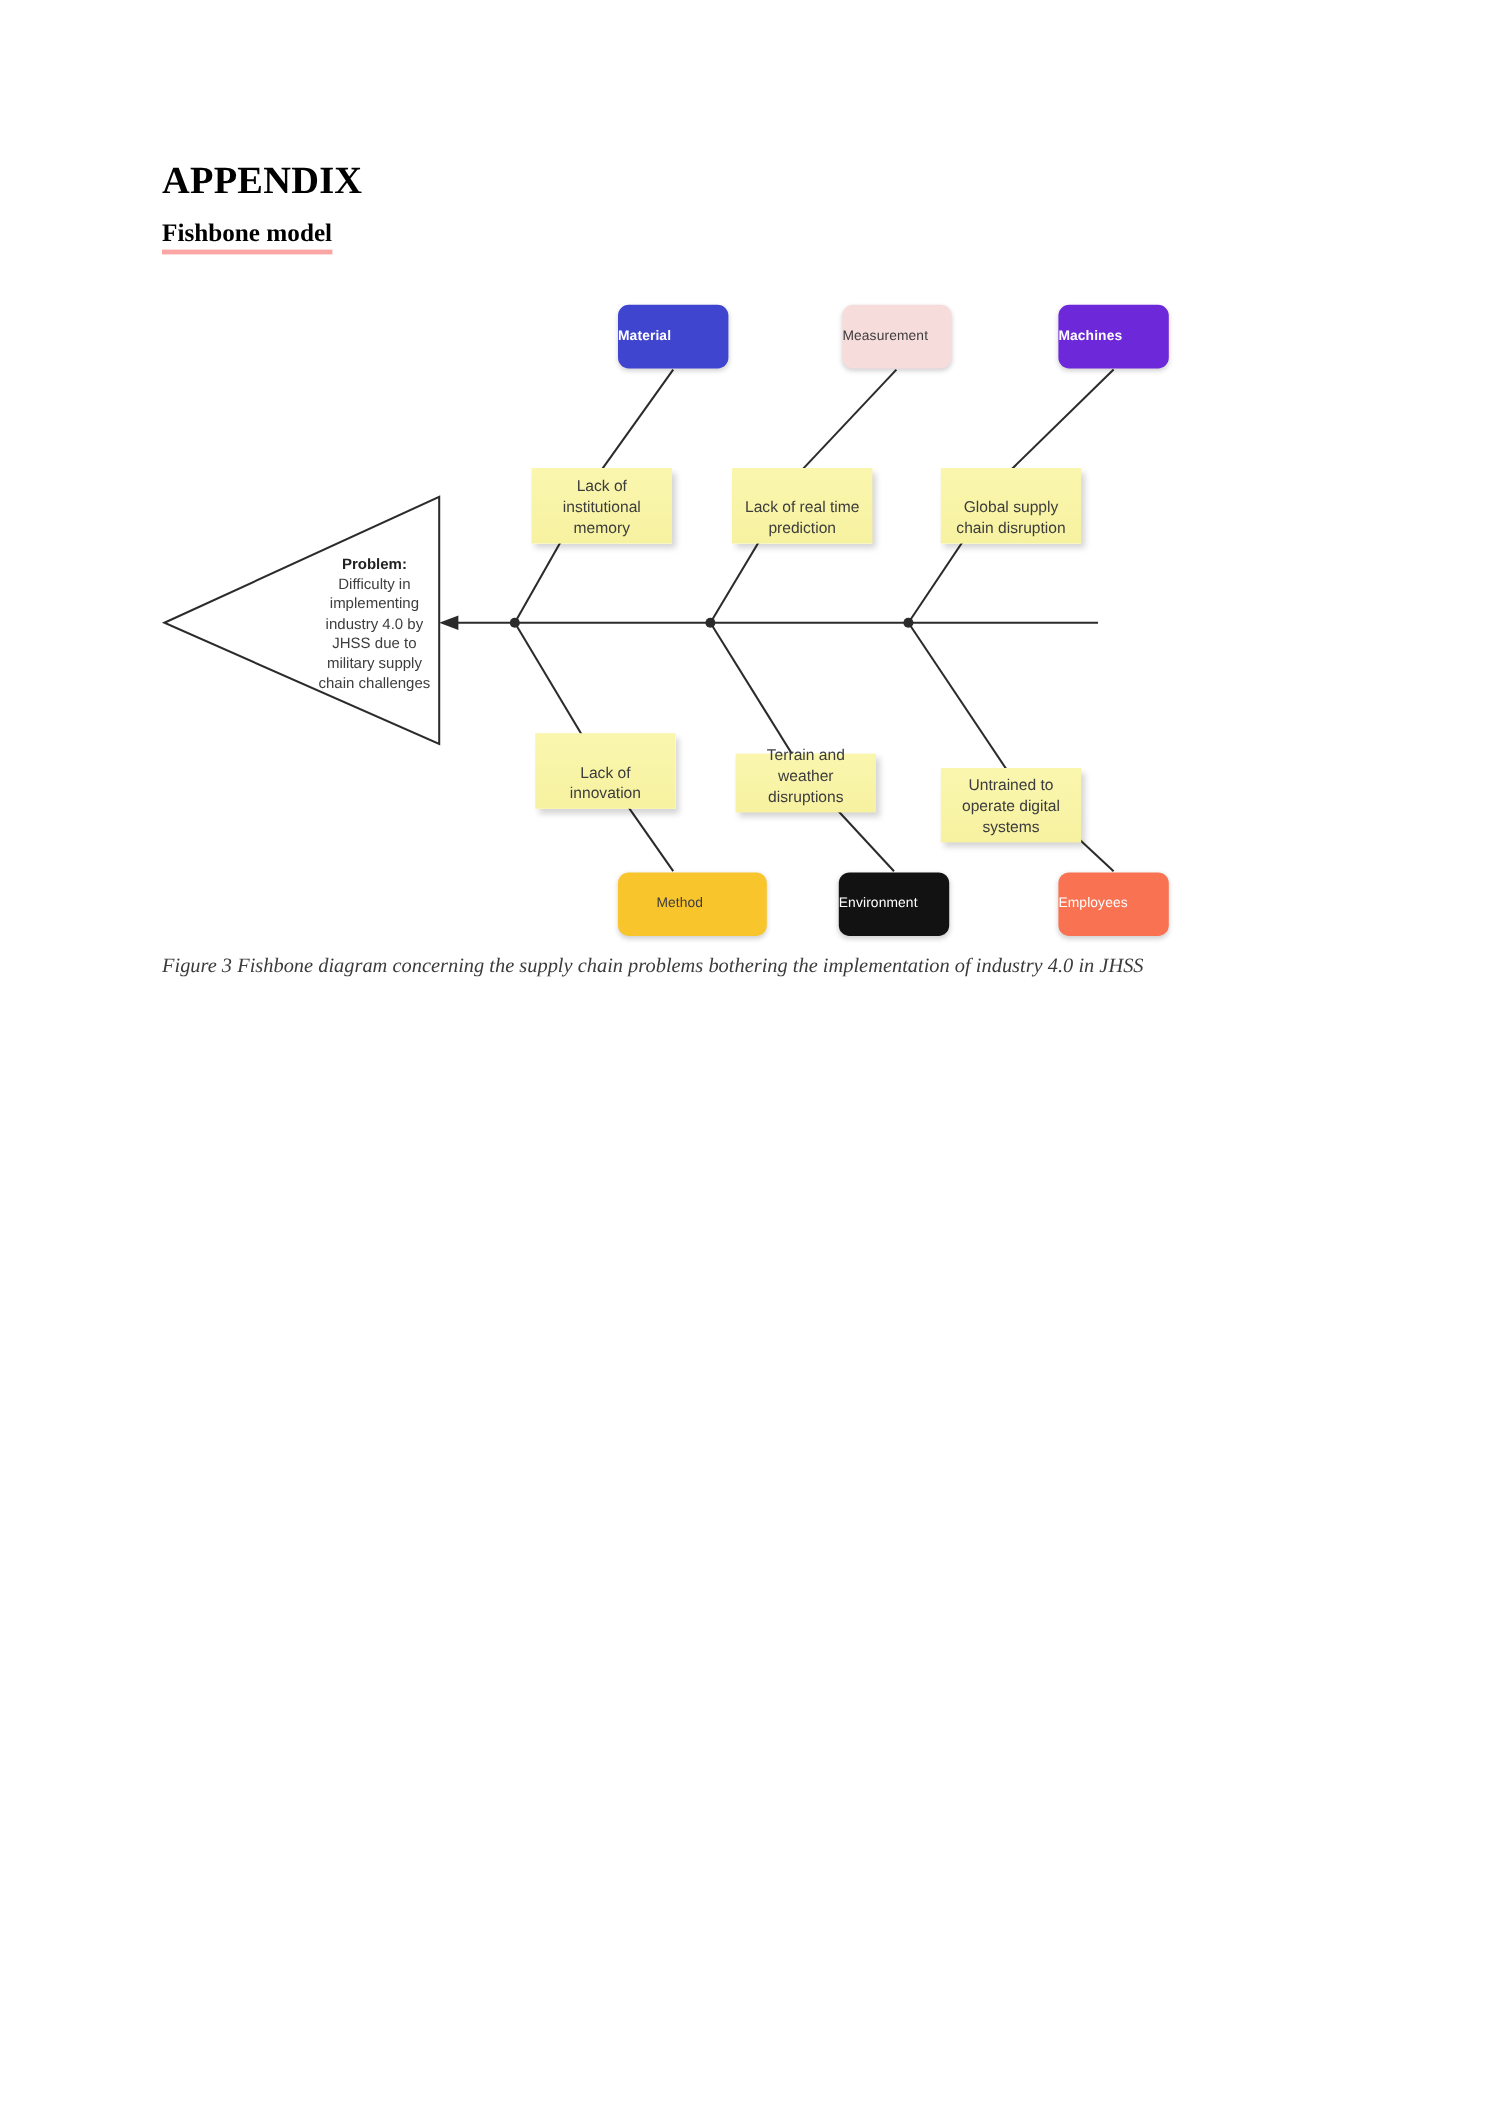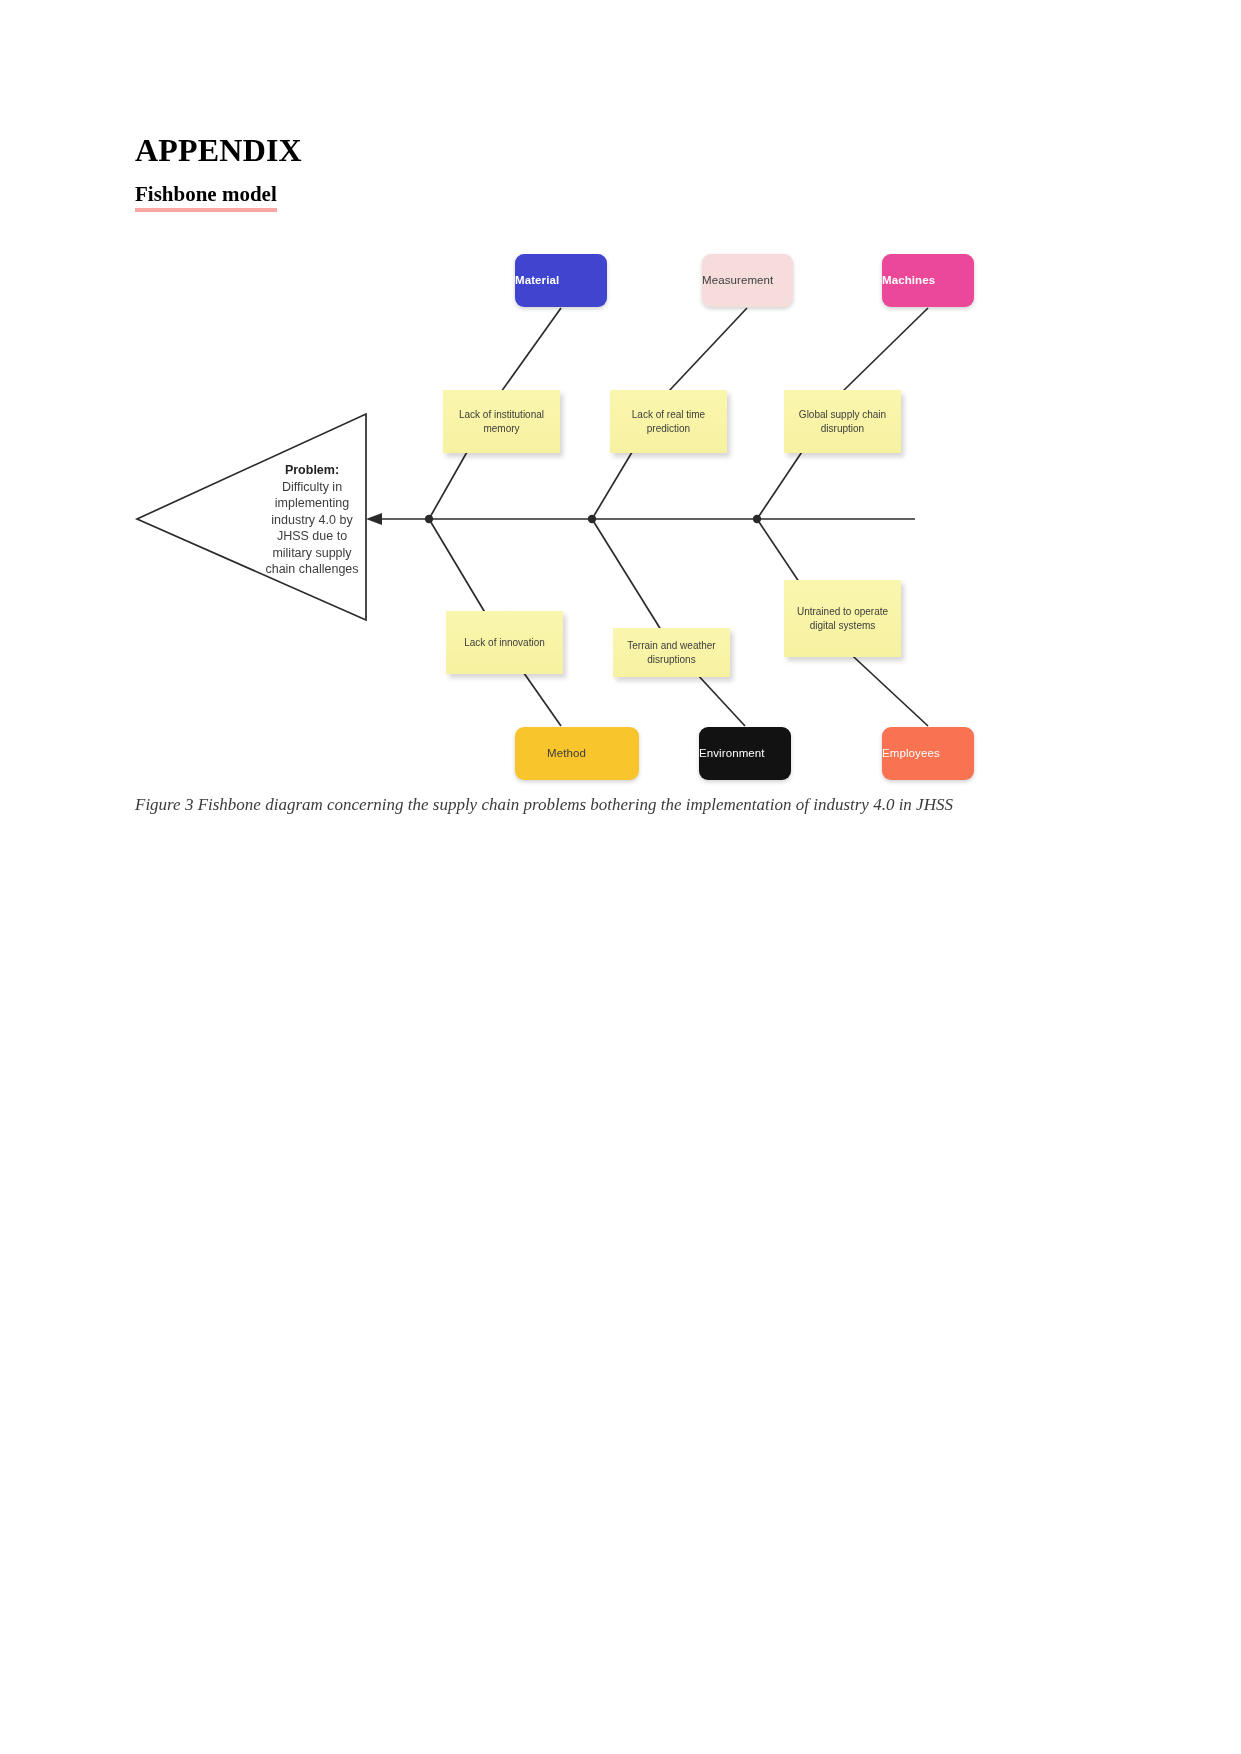--- a/index.html
+++ b/index.html
@@ -50,23 +50,23 @@
     text-align:center;
     line-height:1.1;
     letter-spacing:.1px;
   }
 
   
   .note{
     position:absolute;
     background:#f8f4a8;
     background:linear-gradient(180deg,#faf6ae 0%,#f7f2a0 100%);
-    display:flex;align-items:center;justify-content:center;
+    display:flex;align-items:flex-end;justify-content:center;
     text-align:center;
-    font-size:10px;
+    font-size:13px;
     color:#3d3d3d;
     line-height:1.35;
     padding:4px 8px;
     box-sizing:border-box;
     box-shadow:3px 4px 5px rgba(0,0,0,.17);
   }
 
   
   #problem-text{
     position:absolute;
@@ -123,21 +123,21 @@
       <span class="ptitle">Problem:</span>
       <span>Difficulty in implementing industry 4.0 by JHSS due to military supply chain challenges</span>
     </div>
 
     <div class="cat" style="left:515px;top:254px;width:92px;height:53px;background:#3f45cf;color:#fff;">
       <span>Material</span>
     </div>
     <div class="cat" style="left:702px;top:254px;width:91px;height:53px;background:#f7dcdc;color:#3d3d3d;font-weight:normal;">
       <span>Measurement</span>
     </div>
-    <div class="cat" style="left:882px;top:254px;width:92px;height:53px;background:#ec4899;color:#fff;">
+    <div class="cat" style="left:882px;top:254px;width:92px;height:53px;background:#6d28d9;color:#fff;">
       <span>Machines</span>
     </div>
 
     <div class="cat" style="left:515px;top:727px;width:92px;height:53px;background:#f9c52d;color:#3d3d3d;font-weight:normal;padding-left:32px;">
       <span>Method</span>
     </div>
     <div class="cat" style="left:699px;top:727px;width:92px;height:53px;background:#121212;color:#fff;font-weight:normal;">
       <span>Environment</span>
     </div>
     <div class="cat" style="left:882px;top:727px;width:92px;height:53px;background:#f97352;color:#fff;font-weight:normal;">
@@ -153,21 +153,21 @@
     <div class="note" style="left:784px;top:390px;width:117px;height:63px;">
       <span>Global supply chain disruption</span>
     </div>
 
     <div class="note" style="left:446px;top:611px;width:117px;height:63px;">
       <span>Lack of innovation</span>
     </div>
     <div class="note" style="left:613px;top:628px;width:117px;height:49px;">
       <span>Terrain and weather disruptions</span>
     </div>
-    <div class="note" style="left:784px;top:580px;width:117px;height:77px;">
+    <div class="note" style="left:784px;top:640px;width:117px;height:62px;">
       <span>Untrained to operate digital systems</span>
     </div>
 
   </div>
 
   <div id="figure-caption">Figure 3 Fishbone diagram concerning the supply chain problems bothering the implementation of industry 4.0 in JHSS</div>
 
 </div>
 
 </body></html>

